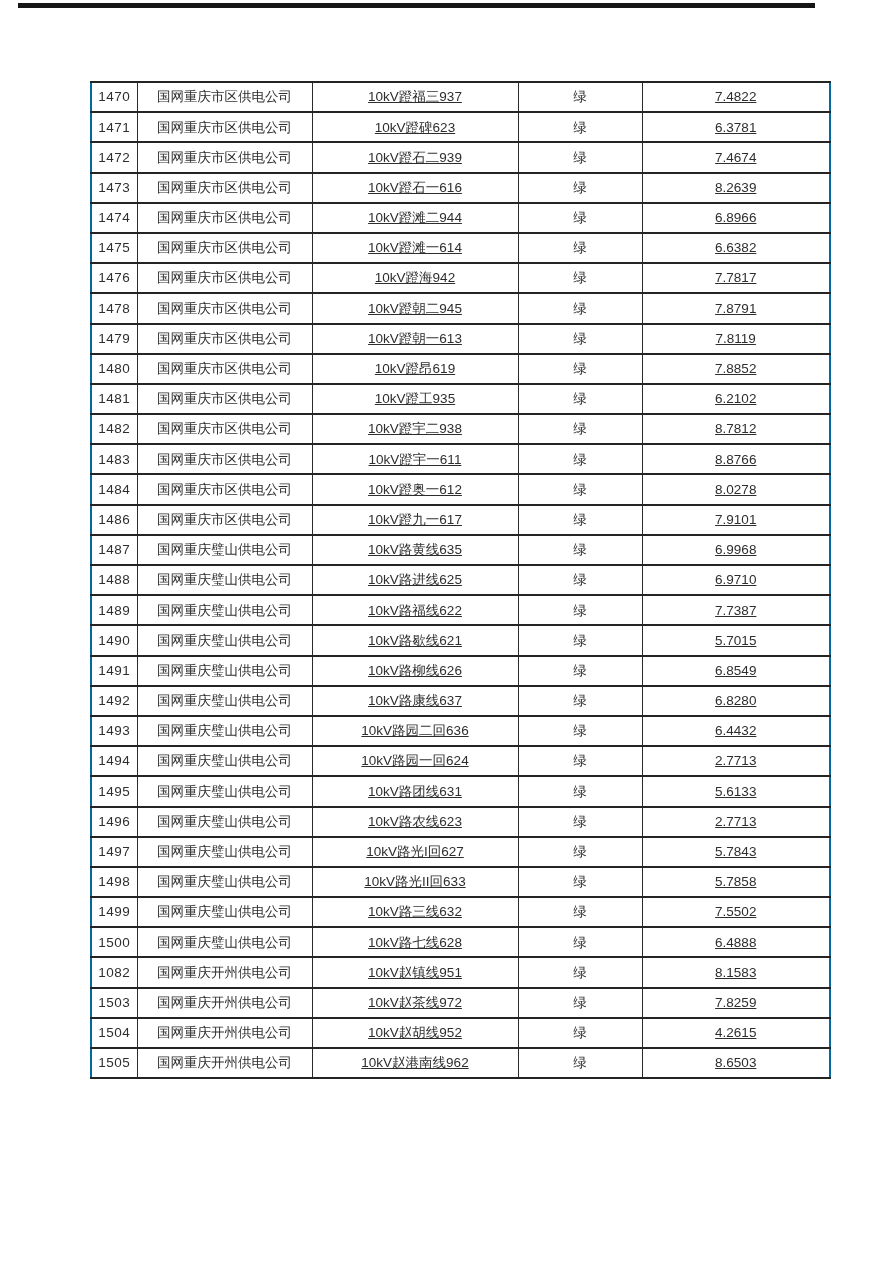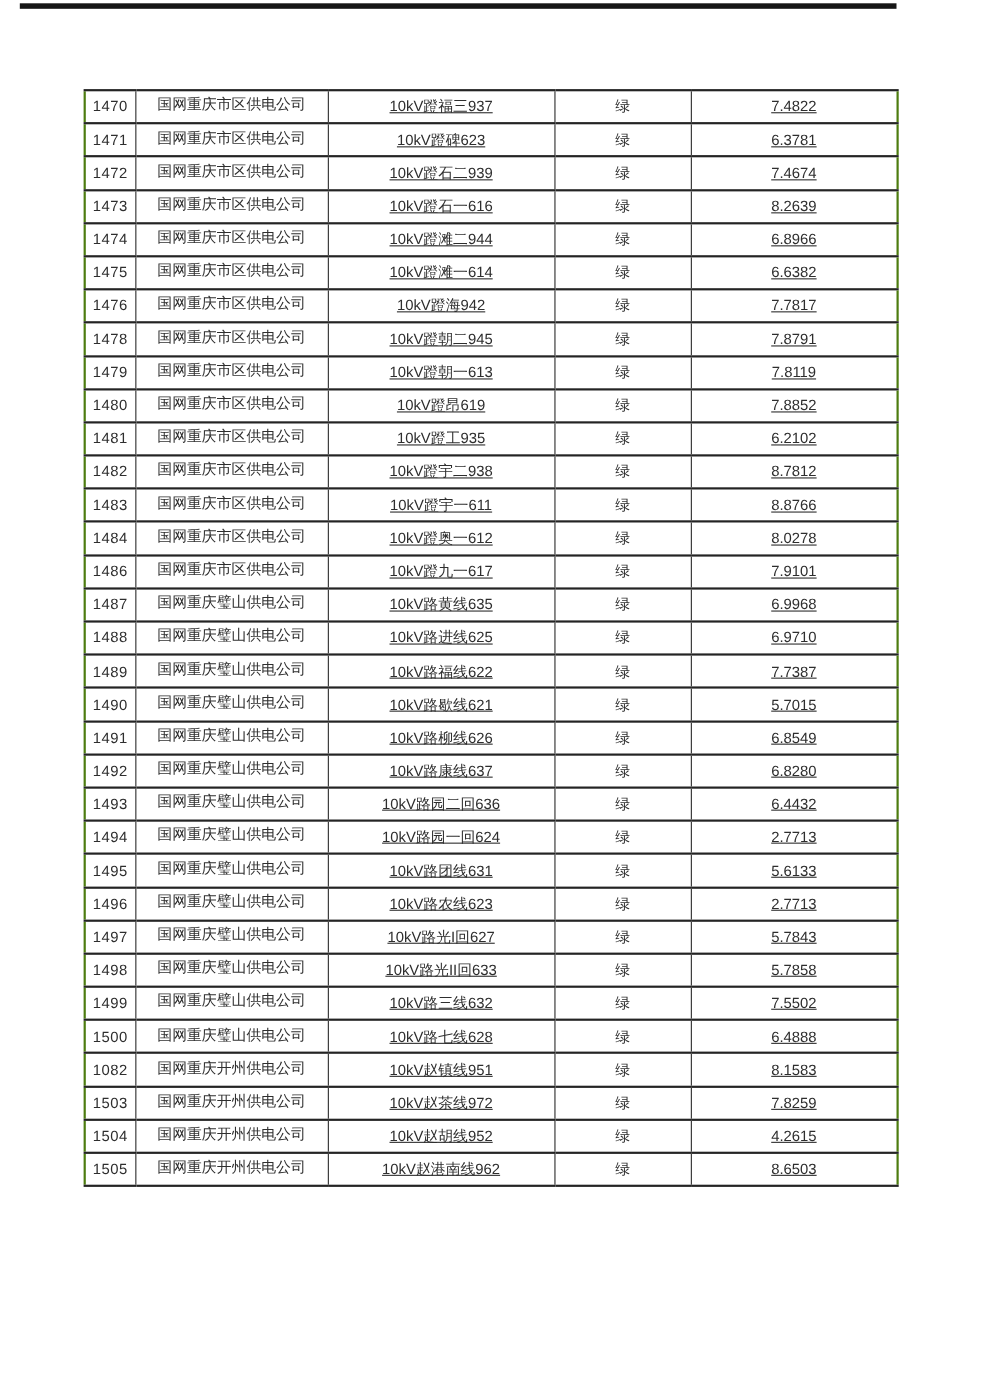--- a/index.html
+++ b/index.html
@@ -24,42 +24,43 @@
   }
   .table-wrap {
     position: absolute;
     left: 76px;
     top: 81px;
   }
   table.report {
     border-collapse: collapse;
     table-layout: fixed;
     width: 739px;
-    border: 2px solid #4d7c0f;
+    border: 2px solid #0369a1;
+    margin-left: 14px;
   }
   table.report td {
     border-left: 1px solid #2b2b2b;
     border-right: 1px solid #2b2b2b;
     border-top: 2px solid #242424;
     border-bottom: 2px solid #242424;
     height: 28.2px;
     padding: 0 2px;
     text-align: center;
     vertical-align: middle;
     color: #2e2e2e;
     font-size: 13.5px;
     line-height: 1;
     white-space: nowrap;
     overflow: hidden;
   }
   td.cell-no    { font-size: 14px; letter-spacing: 0.5px; }
   td.cell-value { font-size: 14px; text-decoration: underline; }
   td.cell-line  { font-size: 13.5px; text-decoration: underline; }
   td.cell-status{ font-size: 13px; }
-  td.cell-company { font-size: 13px; font-family: Liberation Mono, monospace; }
+  td.cell-company { font-size: 13px; }
 </style>
 </head>
 <body>
 
 <div class="top-rule"></div>
 
 <div class="table-wrap">
   <table class="report">
     <colgroup>
       <col style="width:46px">

